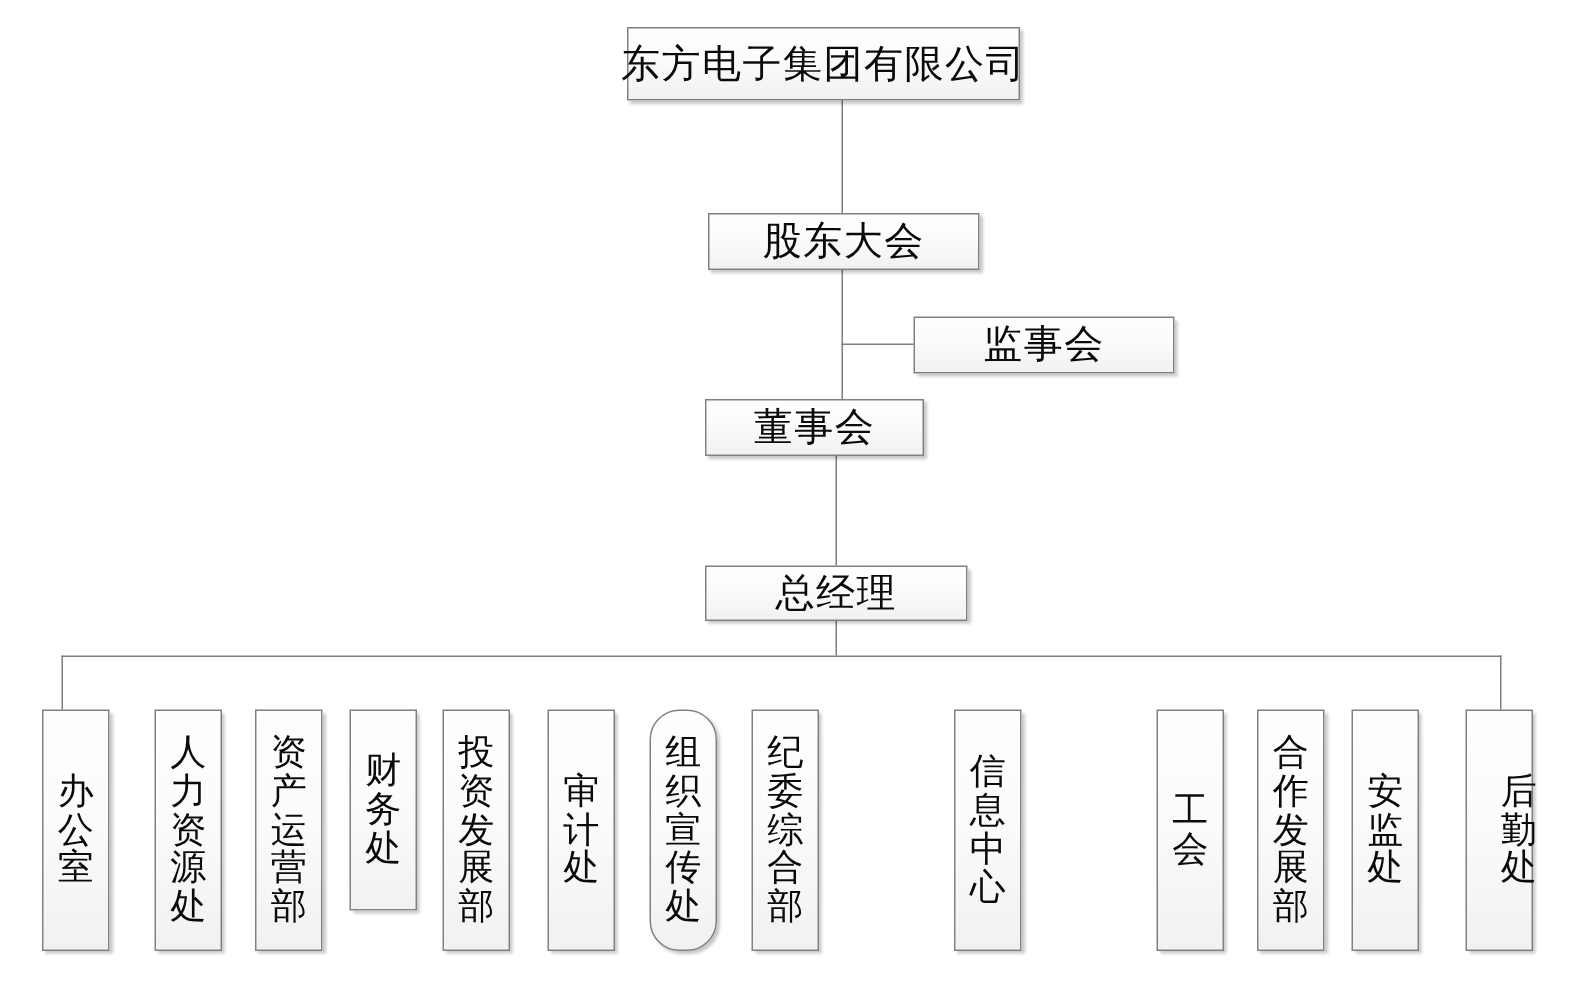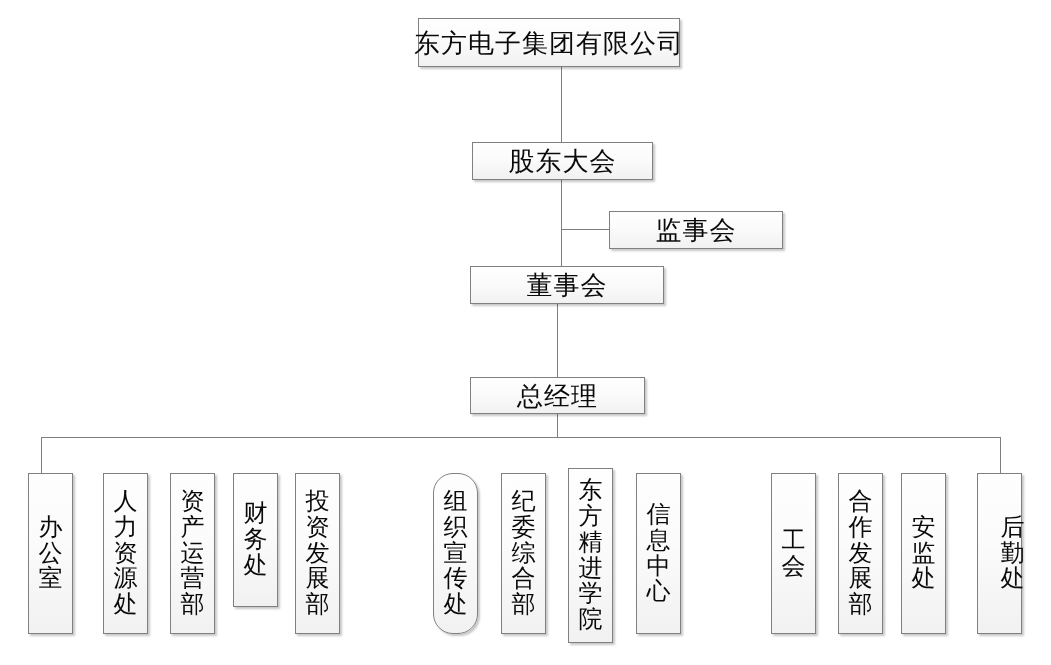--- a/index.html
+++ b/index.html
@@ -90,21 +90,21 @@
   </div>
 
   <div class="node horiz" style="left:472px; top:142px; width:181px; height:38px;">
     <span class="node-label">股东大会</span>
   </div>
 
   <div class="node horiz" style="left:609px; top:211px; width:174px; height:38px;text-align:right;">
     <span class="node-label">监事会</span>
   </div>
 
-  <div class="node horiz" style="left:470px; top:266px; width:194px; height:38px;">
+  <div class="node horiz" style="left:470px; top:266px; width:146px; height:38px;">
     <span class="node-label">董事会</span>
   </div>
 
   <div class="node horiz" style="left:470px; top:377px; width:175px; height:37px;">
     <span class="node-label">总经理</span>
   </div>
 
   <div class="node vert" style="left:28px; top:473px; width:45px; height:161px;">
     <span class="node-label">办公室</span>
   </div>
@@ -118,32 +118,32 @@
   </div>
 
   <div class="node vert" style="left:233px; top:473px; width:45px; height:134px;">
     <span class="node-label">财务处</span>
   </div>
 
   <div class="node vert" style="left:295px; top:473px; width:45px; height:161px;">
     <span class="node-label">投资发展部</span>
   </div>
 
+  <div class="node vert" style="left:365px; top:473px; width:45px; height:161px;">
+    <span class="node-label">审计处</span>
+  </div>
 
   <div class="node vert" style="left:433px; top:473px; width:45px; height:161px;border-radius:20px;">
     <span class="node-label">组织宣传处</span>
   </div>
 
   <div class="node vert" style="left:501px; top:473px; width:45px; height:161px;">
     <span class="node-label">纪委综合部</span>
   </div>
 
-  <div class="node vert" style="left:568px; top:468px; width:45px; height:175px;">
-    <span class="node-label">东方精进学院</span>
-  </div>
 
   <div class="node vert" style="left:636px; top:473px; width:45px; height:161px;">
     <span class="node-label">信息中心</span>
   </div>
 
 
   <div class="node vert" style="left:771px; top:473px; width:45px; height:161px;">
     <span class="node-label">工会</span>
   </div>
 

